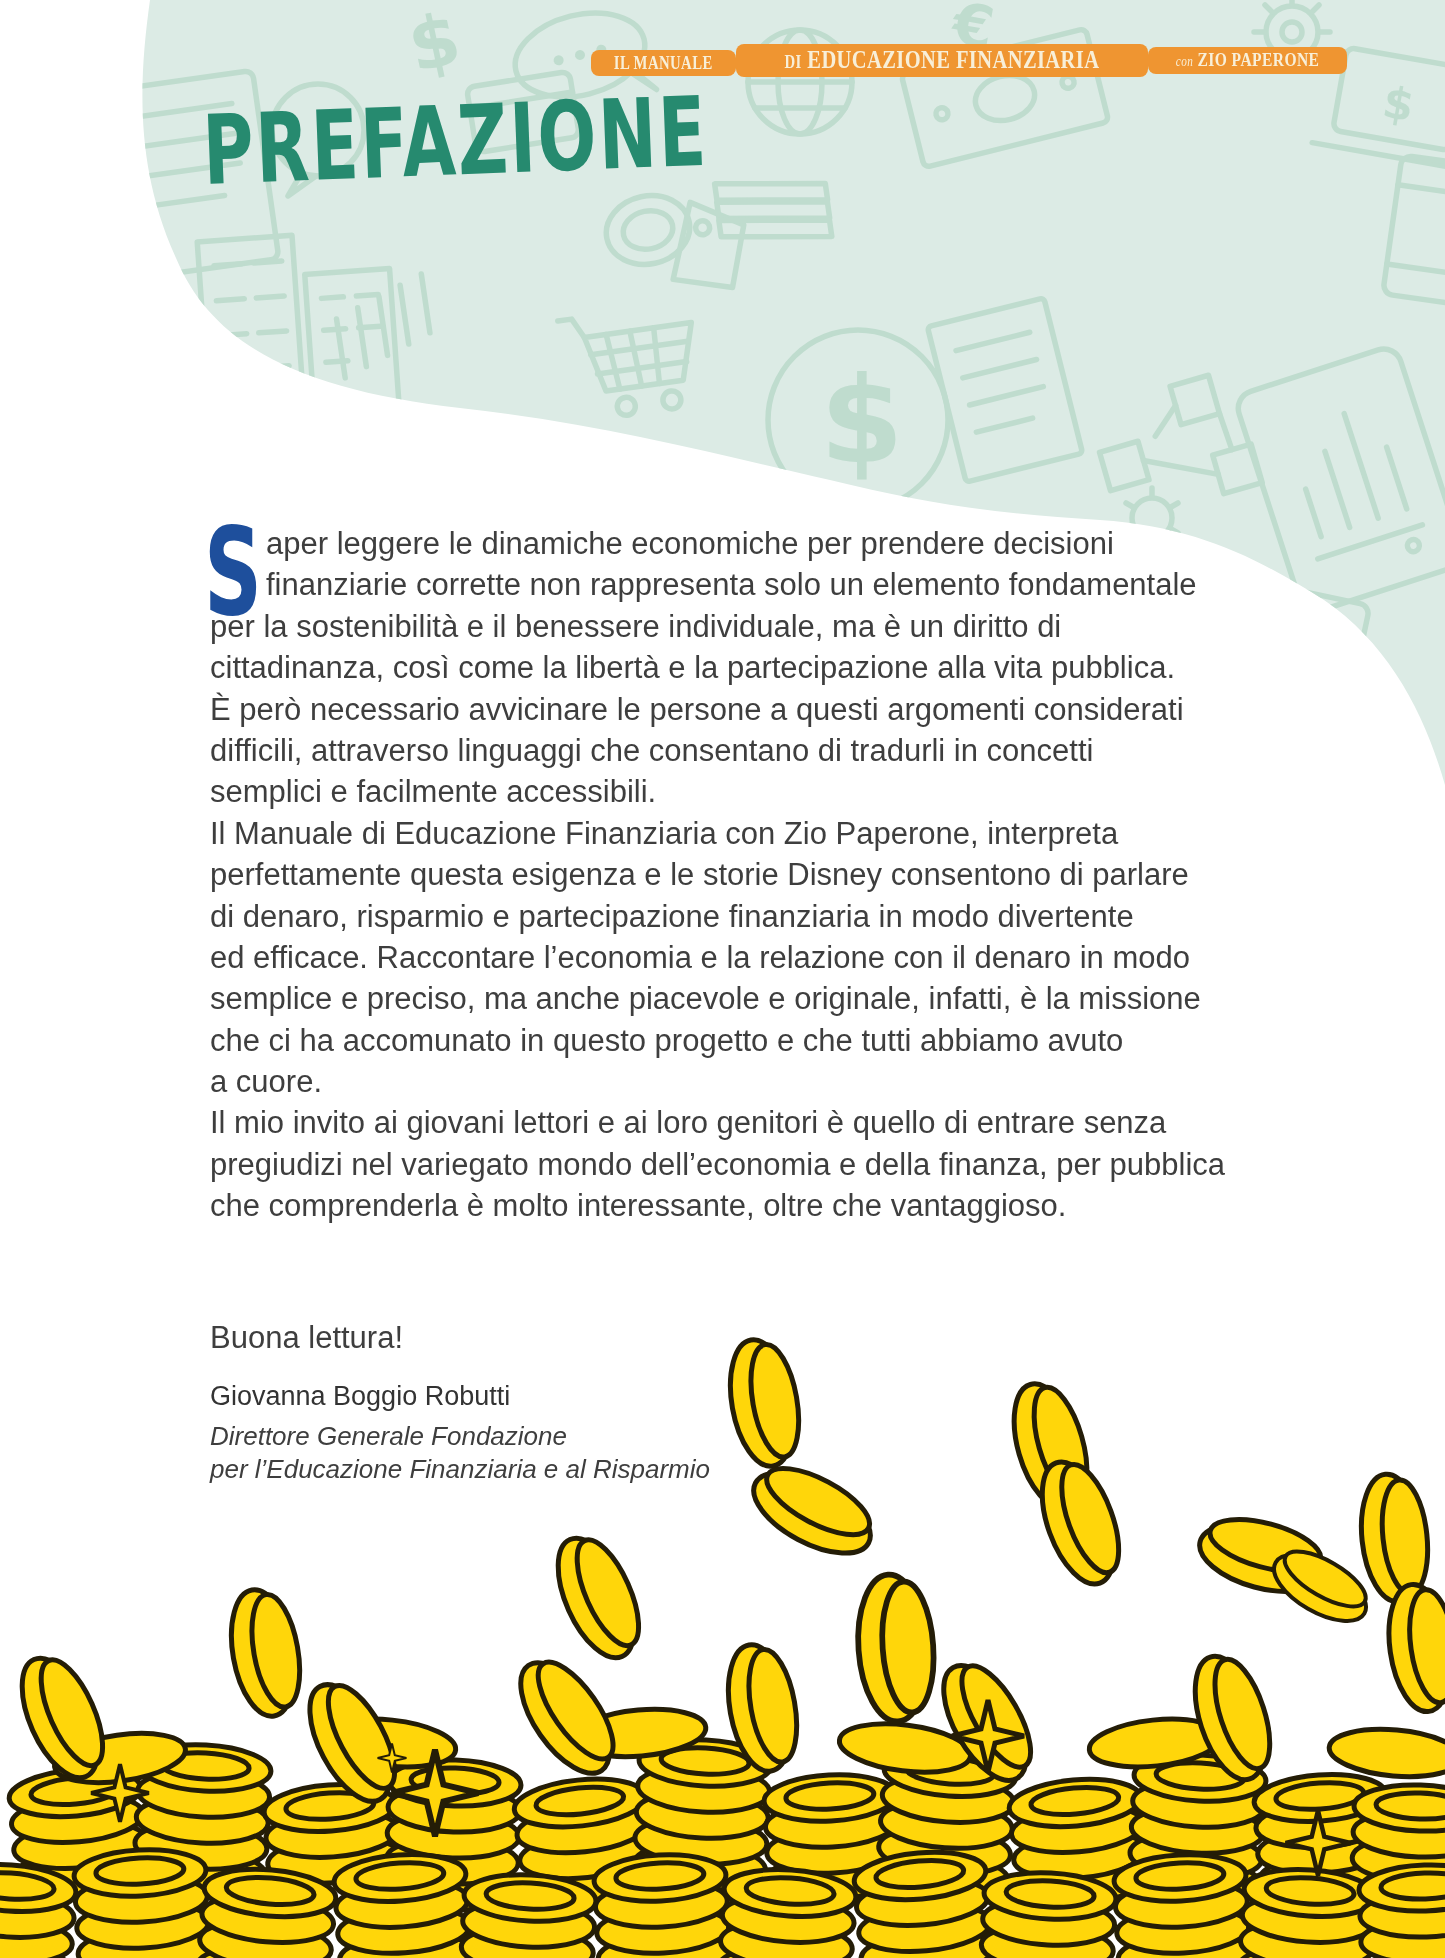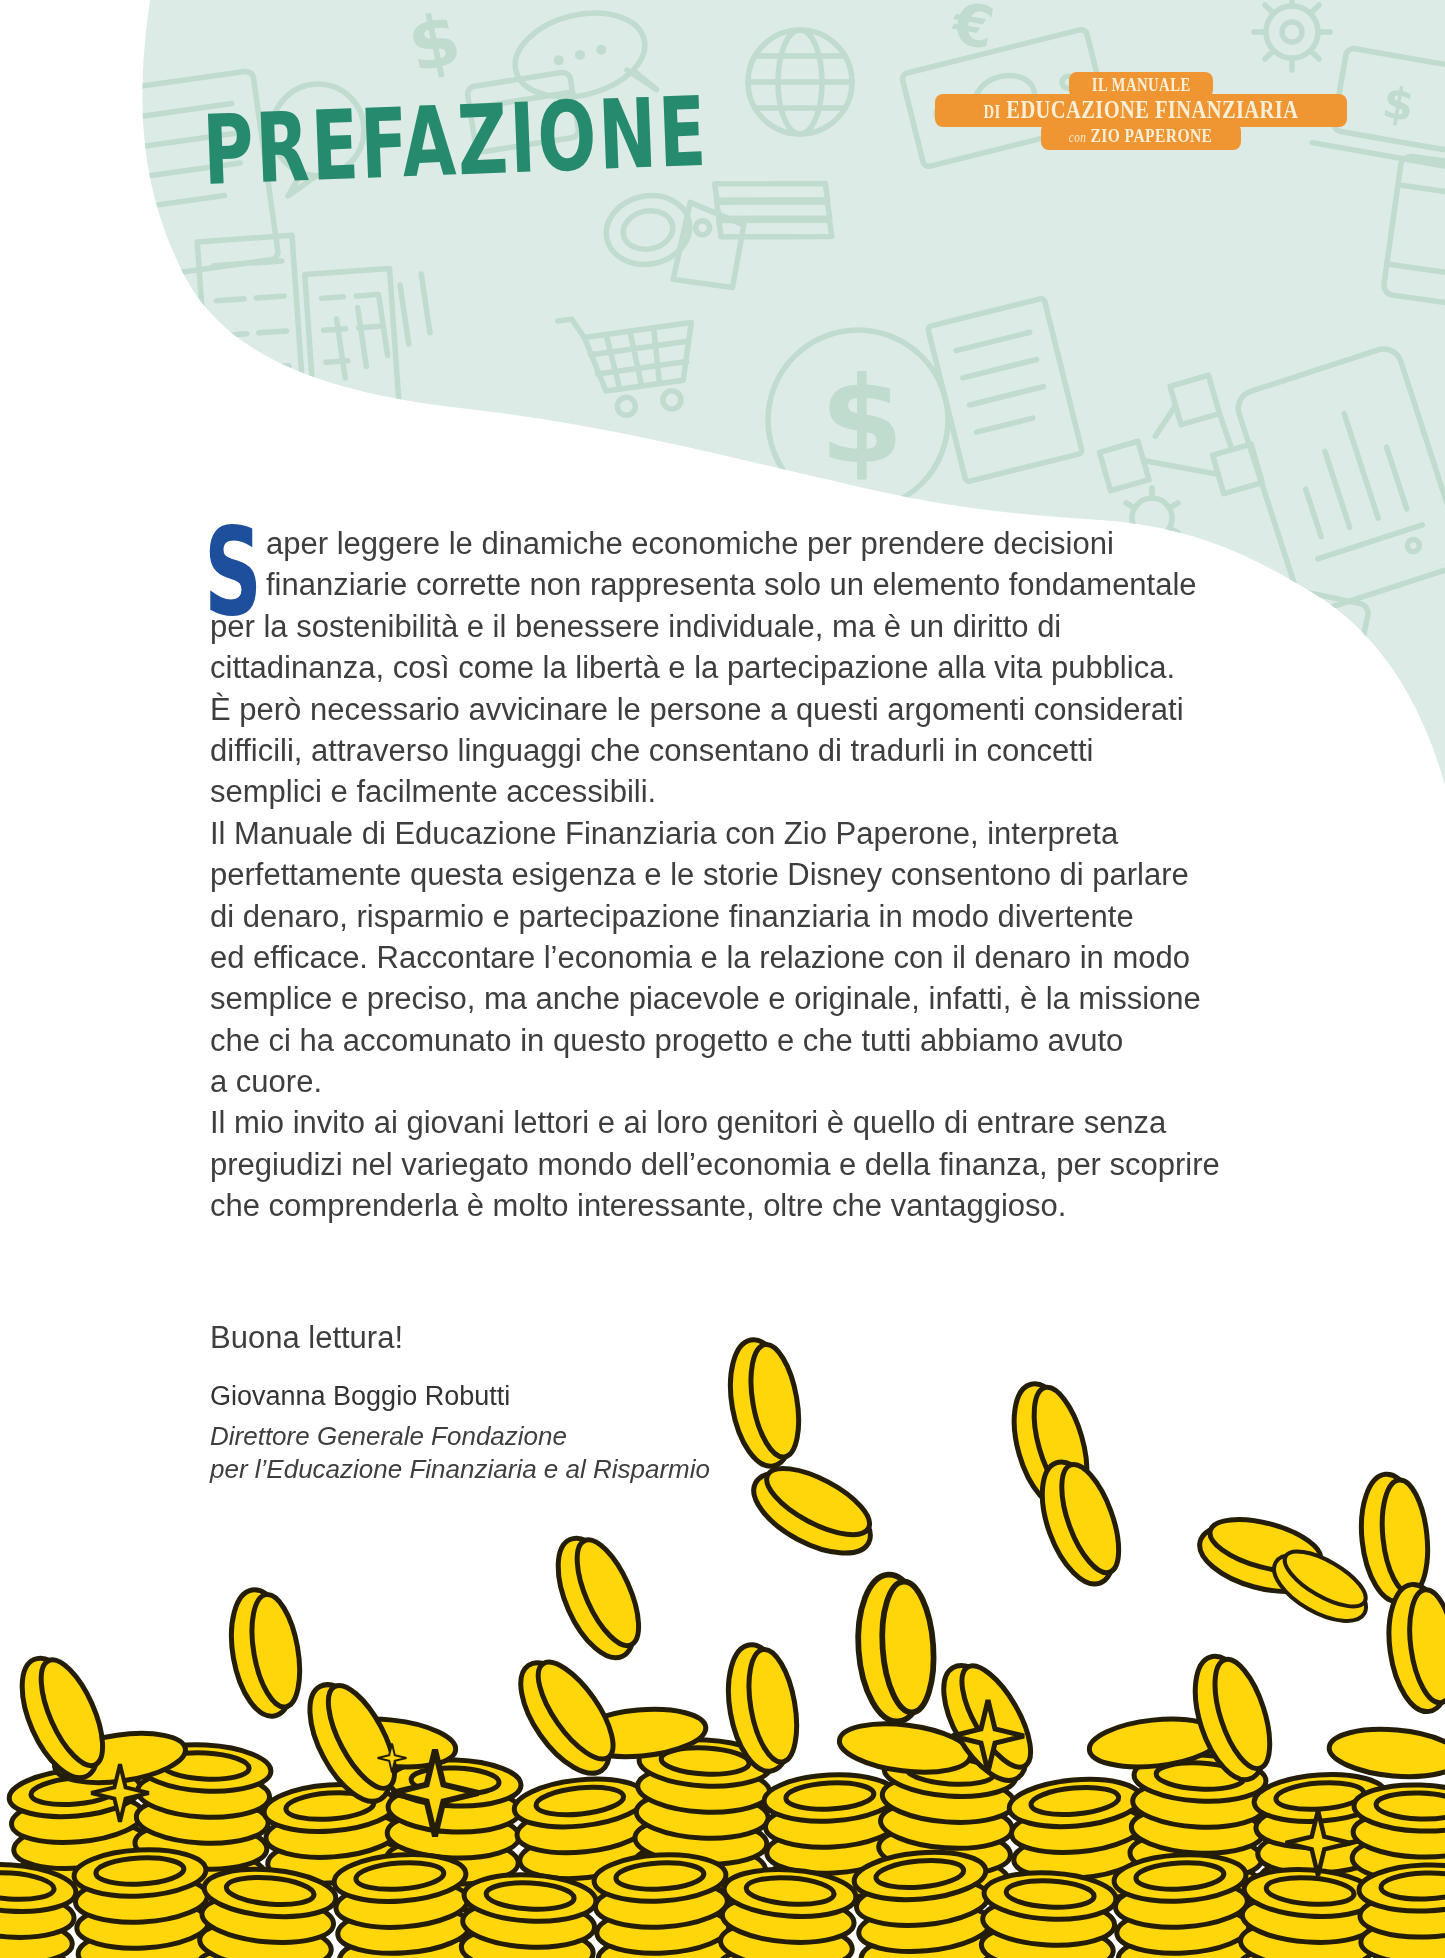--- a/index.html
+++ b/index.html
@@ -13,21 +13,21 @@
   .picon .fillp{fill:#BFDCCE;stroke:none;}
   .glyph{fill:#BFDCCE;stroke:none;font-family:"DejaVu Sans",sans-serif;font-weight:bold;}
   
   .title{
     position:absolute;left:203px;top:103px;z-index:2;margin:0;
     font-family:"DejaVu Sans",sans-serif;font-weight:bold;font-size:96px;line-height:1;
     color:#268A6F;letter-spacing:3px;white-space:nowrap;
     transform:rotate(-2.2deg) scaleX(0.72);transform-origin:left center;
   }
   
-  .badge{position:absolute;top:72px;right:98px;z-index:3;display:flex;flex-direction:column;align-items:center;}
+  .badge{position:absolute;top:48px;right:98px;z-index:3;display:flex;flex-direction:row;align-items:center;}
   .badge-row{
     background:#EF9531;color:#F8EFD8;border-radius:8px;text-align:center;
     font-family:"Liberation Serif",serif;font-weight:bold;white-space:nowrap;
   }
   .badge-row .cond{display:inline-block;transform:scaleX(0.82);transform-origin:center;letter-spacing:0.5px;}
   .badge-r1{font-size:18px;padding:3px 12px 2px;z-index:1;}
   .badge-r2{font-size:25px;padding:2px 14px 3px;margin-top:-4px;z-index:2;}
   .badge-r3{font-size:19px;padding:2px 12px 3px;margin-top:-4px;z-index:1;}
   .badge .sm{font-size:0.72em;}
   .badge .script{font-style:italic;text-transform:lowercase;font-weight:normal;}
@@ -192,21 +192,21 @@
     <div class="bline">difficili, attraverso linguaggi che consentano di tradurli in concetti</div>
     <div class="bline">semplici e facilmente accessibili.</div>
     <div class="bline">Il Manuale di Educazione Finanziaria con Zio Paperone, interpreta</div>
     <div class="bline">perfettamente questa esigenza e le storie Disney consentono di parlare</div>
     <div class="bline">di denaro, risparmio e partecipazione finanziaria in modo divertente</div>
     <div class="bline">ed efficace. Raccontare l’economia e la relazione con il denaro in modo</div>
     <div class="bline">semplice e preciso, ma anche piacevole e originale, infatti, è la missione</div>
     <div class="bline">che ci ha accomunato in questo progetto e che tutti abbiamo avuto</div>
     <div class="bline">a cuore.</div>
     <div class="bline">Il mio invito ai giovani lettori e ai loro genitori è quello di entrare senza</div>
-    <div class="bline">pregiudizi nel variegato mondo dell’economia e della finanza, per scoprire</div>
+    <div class="bline">pregiudizi nel variegato mondo dell’economia e della finanza, per pubblica</div>
     <div class="bline">che comprenderla è molto interessante, oltre che vantaggioso.</div>
   </div>
   <div class="bline closing">Buona lettura!</div>
   <div class="signature">
     <div class="sig-name">Giovanna Boggio Robutti</div>
     <div class="sig-role">Direttore Generale Fondazione</div>
     <div class="sig-role">per l’Educazione Finanziaria e al Risparmio</div>
   </div>
 </div>
 

